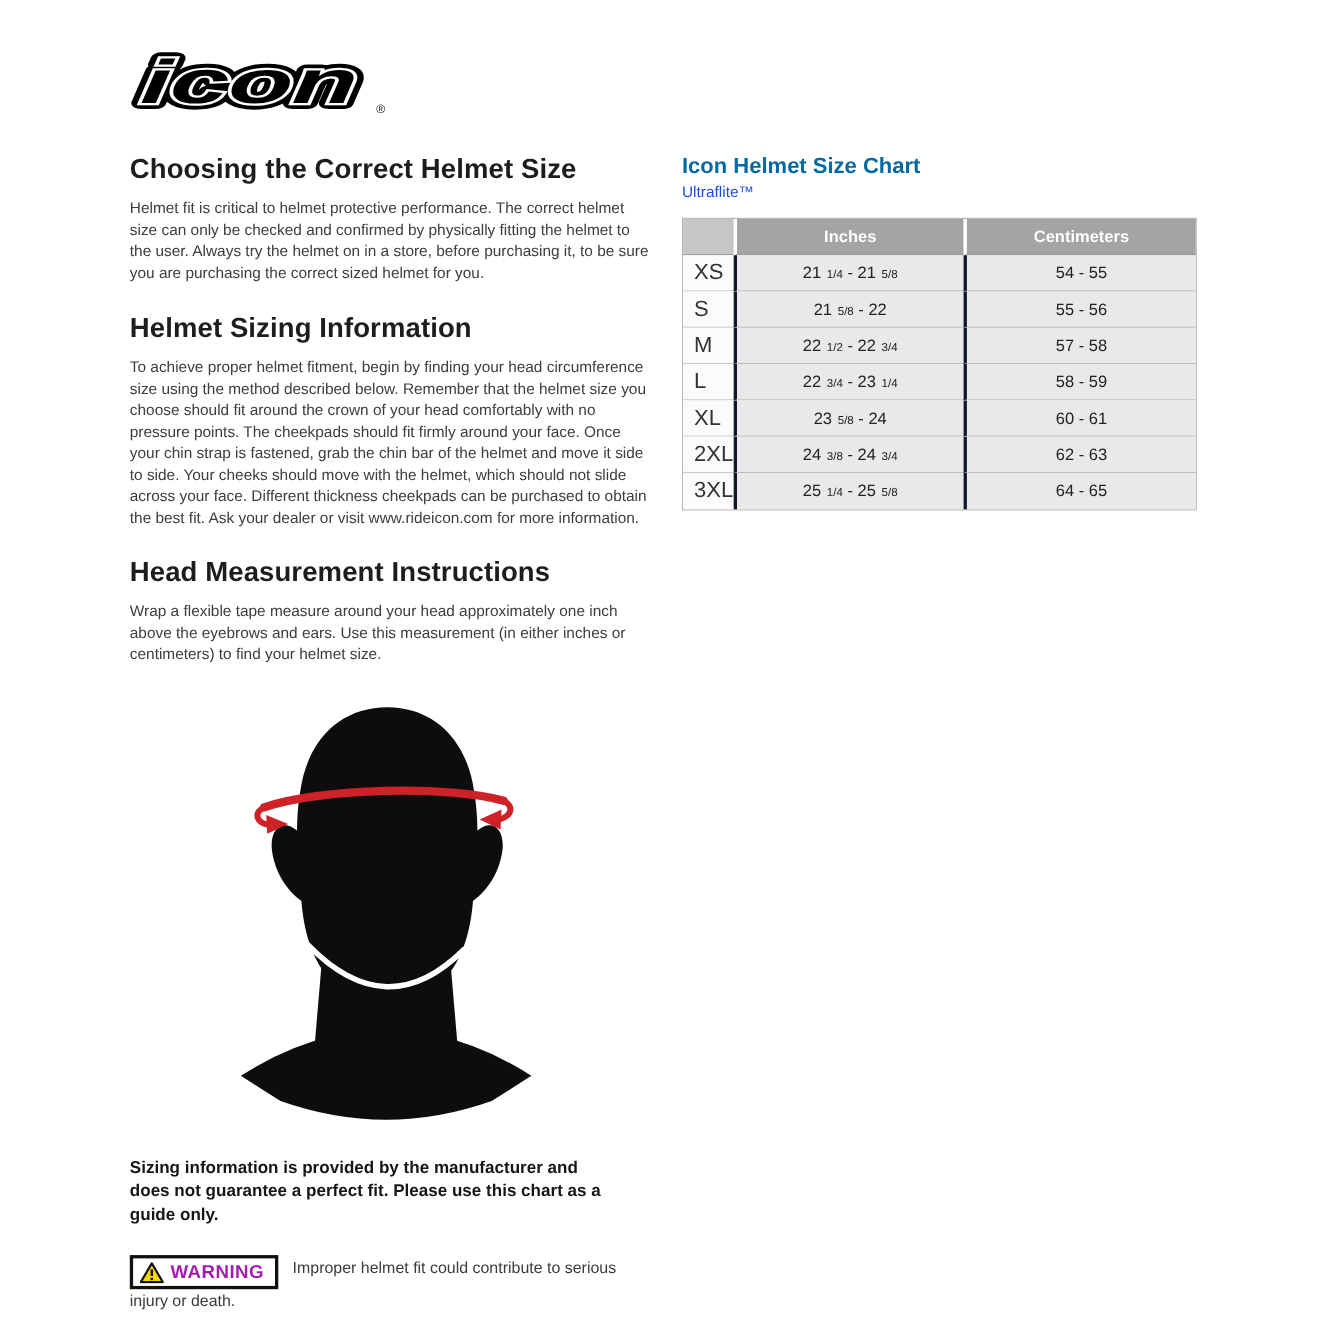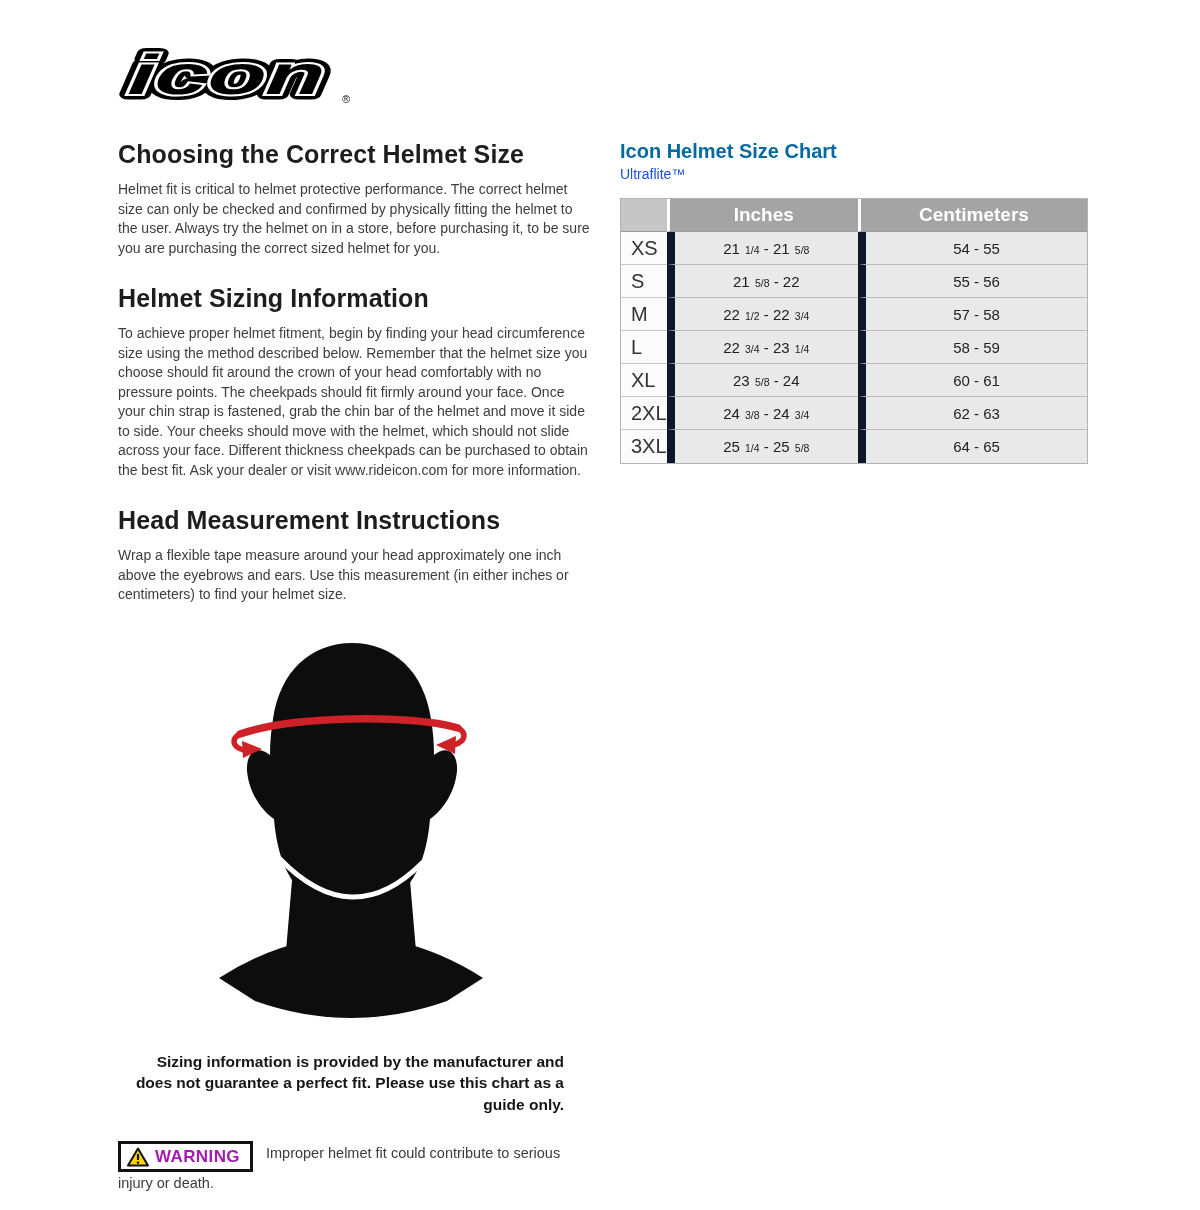--- a/index.html
+++ b/index.html
@@ -34,46 +34,46 @@
   .chart-subtitle { font-size: 14px; color: #1d4ed8; margin: 3px 0 16px 0; }
 
   table.size-table {
     border-collapse: separate; border-spacing: 0;
     width: 468px; font-size: 15px; color: #222;
     border: 1px solid #b3b3b3;
   }
   .size-table th, .size-table td { height: 33px; padding: 0; }
   .size-table thead th {
     background: #a4a4a4; color: #ffffff; font-weight: 700;
-    font-size: 19px; text-align: center;
+    font-size: 15px; text-align: center;
     border-bottom: 1px solid #9a9a9a;
   }
   .size-table thead th.corner-cell { background: #c6c6c6; width: 37px; }
   .size-table thead th.col-head { border-left: 3px solid #ffffff; }
   .size-table tbody th.size-cell {
     background: #fbfbfb; font-weight: 400; color: #333;
     text-align: left; padding-left: 10px; font-size: 20px;
     border-bottom: 1px solid #c9c9c9;
   }
   .size-table tbody td.val-cell {
     background: #e9e9e9; text-align: center;
-    border-left: 8px solid #0f172a;
+    border-left: 3px solid #0f172a;
     border-bottom: 1px solid #bcbcbc;
   }
   .size-table tbody tr:last-child th.size-cell,
   .size-table tbody tr:last-child td.val-cell { border-bottom: none; }
   .frac { font-size: 10.5px; letter-spacing: 0; padding-left: 1px; }
 
   
   .head-figure { margin: 18px 0 0 98px; width: 270px; height: 390px; }
 
   
   .disclaimer {
     margin: 30px 0 16px 0; padding-right: 26px;
-    font-size: 15.5px; font-weight: 700; color: #161616; line-height: 21.5px; text-align: right;
+    font-size: 15.5px; font-weight: 700; color: #161616; line-height: 21.5px;
   }
   .warning-line {
     margin: 26px 0 0 0; font-size: 14.5px; color: #3b3b3b; line-height: 23px;
     padding-right: 24px;
   }
   .warning-badge {
     display: inline-flex; align-items: center; gap: 6px;
     border: 3px solid #111; background: #fff;
     padding: 1px 10px 1px 6px; margin-right: 13px;
     vertical-align: -9px;

